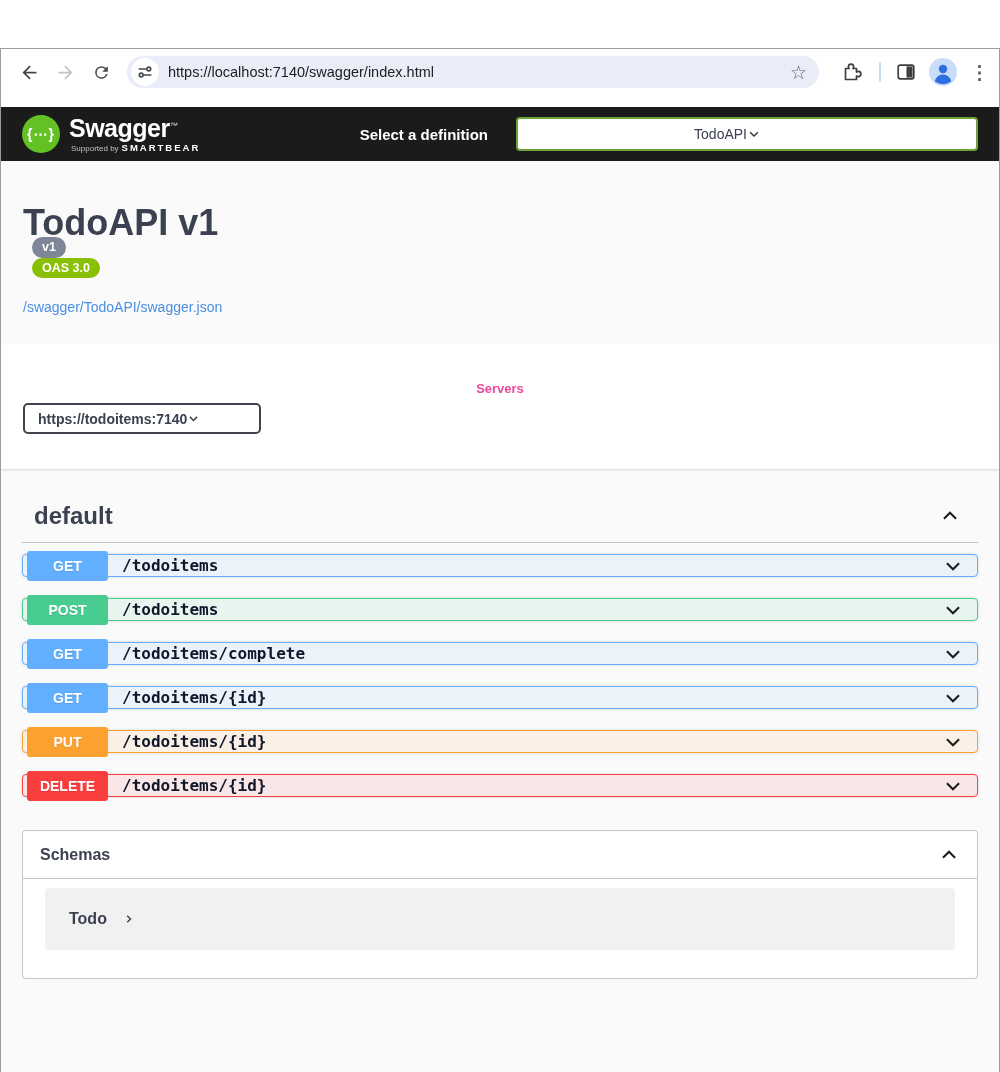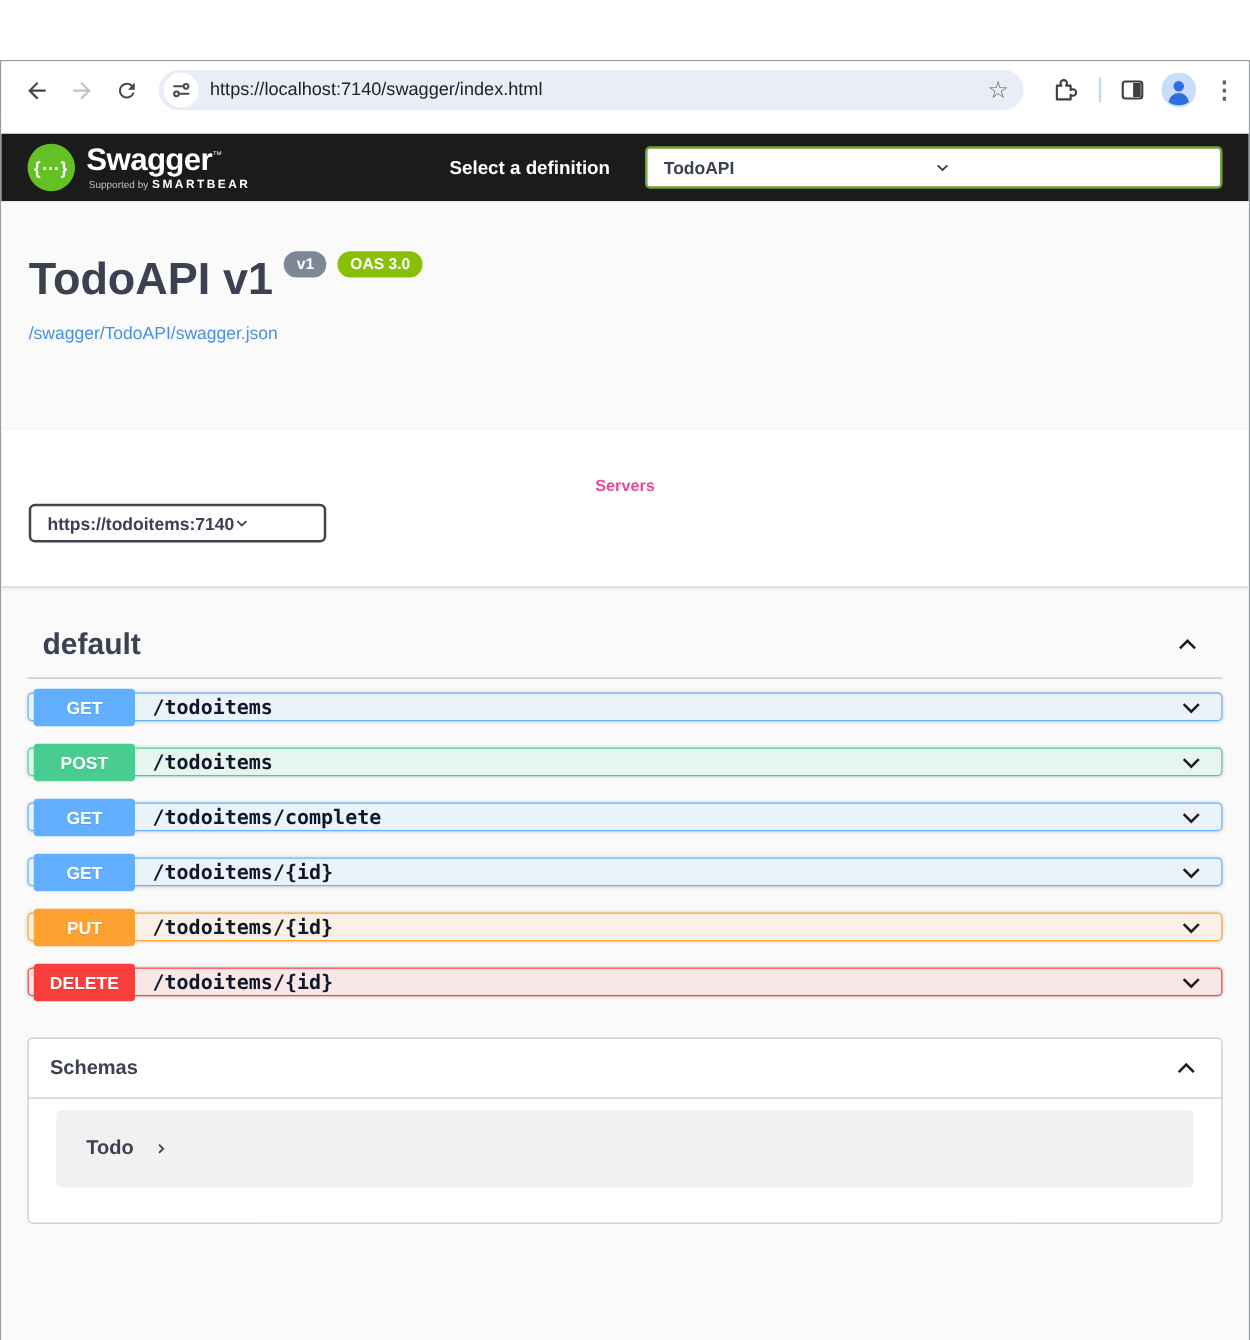--- a/index.html
+++ b/index.html
@@ -26,25 +26,25 @@
   .topbar { height:54px; background:#1b1b1b; display:flex; align-items:center; padding:0 21px; flex:0 0 auto; }
   .logo { display:flex; align-items:center; gap:9px; }
   .logo-circle { width:38px; height:38px; border-radius:50%; background:#64c125; color:#fff; display:flex; align-items:center; justify-content:center; font-size:14px; font-weight:700; letter-spacing:1px; }
   .logo-word { color:#fff; font-size:25px; font-weight:700; line-height:1; letter-spacing:-0.5px; }
   .logo-word sup { font-size:8px; font-weight:400; color:#ddd; }
   .supported { font-size:8px; color:#c2c2c2; margin-top:1px; padding-left:2px; }
   .supported b { color:#fff; font-size:9.5px; letter-spacing:2px; margin-left:3px; }
   .topbar-right { margin-left:auto; display:flex; align-items:center; gap:28px; }
   .def-label { color:#fff; font-size:15px; font-weight:700; }
   .def-select { width:462px; height:34px; background:#fff; border:2px solid #6ca437; border-radius:4px; display:flex; align-items:center; padding:0 13px; cursor:pointer; }
-  .def-select span { font-size:14px; font-weight:700; color:#3b4151; flex:1; }
+  .def-select span { font-size:14px; font-weight:400; color:#3b4151; flex:1;text-align:right; }
 
   
   .info { background:#fafafa; height:183px; padding:44px 22px 0; flex:0 0 auto; }
-  .info h1 { font-size:36px; font-weight:700; color:#3b4151; line-height:1; display:flex; align-items:flex-start; }
+  .info h1 { font-size:36px; font-weight:700; color:#3b4151; line-height:1; display:flex; align-items:flex-start;flex-direction:column; }
   .badge { display:inline-block; font-size:12.5px; font-weight:700; color:#fff; padding:4px 10px; border-radius:57px; position:relative; top:-4px; margin-left:9px; line-height:1; }
   .badge.gray { background:#7e8798; }
   .badge.green { background:#89bf04; }
   .spec-link { display:inline-block; margin-top:17px; font-size:14px; color:#4990e2; text-decoration:none; cursor:pointer; }
 
   
   .scheme { background:#ffffff; height:125px; padding:37px 22px 0; box-shadow:0 1px 2px 0 rgba(0,0,0,.15); flex:0 0 auto; position:relative; z-index:1; }
   .servers-label { font-size:13px; font-weight:700; color:#ec4899; margin-bottom:7px;text-align:center; }
   .server-select { width:238px; height:31px; border:2px solid #41444e; border-radius:5px; background:#fff; display:flex; align-items:center; padding:0 13px; cursor:pointer; }
   .server-select span { font-size:14px; font-weight:700; color:#3b4151; flex:1; }

